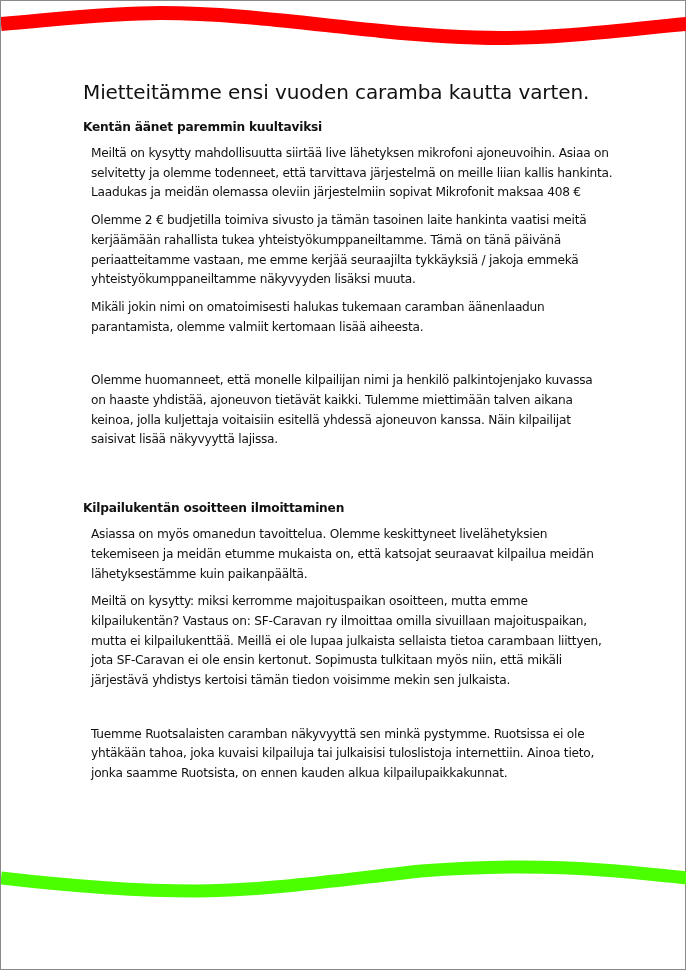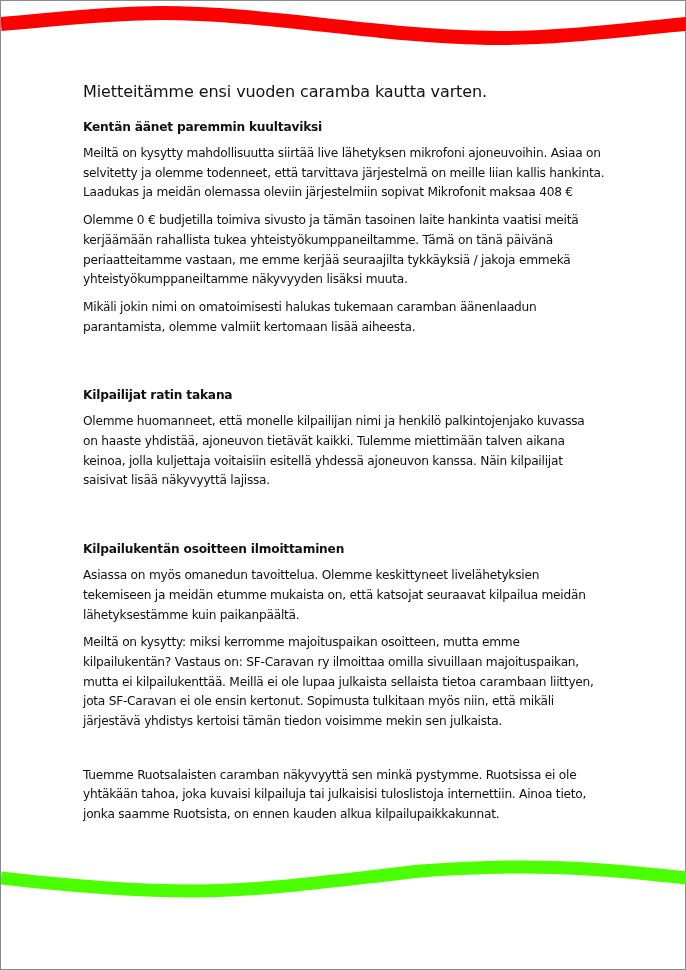--- a/index.html
+++ b/index.html
@@ -12,29 +12,29 @@
     }
     .wave { position: absolute; left: 0; width: 686px; }
     .wave-top { top: 0; height: 60px; }
     .wave-bottom { top: 840px; height: 80px; }
     .content {
       position: absolute; left: 82px; top: 80px; width: 530px;
       font-family: "DejaVu Sans", sans-serif;
       color: #111111;
     }
     .doc-title {
-      font-size: 16px; line-height: 22px; margin: 0 0 10px 0;
+      font-size: 20px; line-height: 22px; margin: 0 0 10px 0;
       font-weight: normal; letter-spacing: -0.1px;
     }
     .section-heading {
       font-size: 12.2px; font-weight: bold; line-height: 18px;
       margin: 15px 0 8px 0; letter-spacing: -0.2px;
     }
     .para {
-      font-size: 12.2px; line-height: 19.7px; margin: 0 0 8px 0;
+      font-size: 12.2px; line-height: 19.7px; margin: 0 0 8px 8px;
       letter-spacing: -0.25px; white-space: pre-line;
     }
     .gap { height: 26px; }
   </style>
 </head>
 <body>
 
 <div class="page">
 
   <svg class="wave wave-top" viewBox="0 0 686 60" preserveAspectRatio="none">
@@ -42,32 +42,31 @@
   </svg>
 
   <div class="content">
     <h1 class="doc-title">Mietteitämme ensi vuoden caramba kautta varten.</h1>
 
     <section>
       <h2 class="section-heading">Kentän äänet paremmin kuultaviksi</h2>
       <p class="para"> Meiltä on kysytty mahdollisuutta siirtää live lähetyksen mikrofoni ajoneuvoihin. Asiaa on
 selvitetty ja olemme todenneet, että tarvittava järjestelmä on meille liian kallis hankinta.
 Laadukas ja meidän olemassa oleviin järjestelmiin sopivat Mikrofonit maksaa 408 €</p>
-      <p class="para"> Olemme 0 € budjetilla toimiva sivusto ja tämän tasoinen laite hankinta vaatisi meitä
+      <p class="para"> Olemme 2 € budjetilla toimiva sivusto ja tämän tasoinen laite hankinta vaatisi meitä
 kerjäämään rahallista tukea yhteistyökumppaneiltamme. Tämä on tänä päivänä
 periaatteitamme vastaan, me emme kerjää seuraajilta tykkäyksiä / jakoja emmekä
 yhteistyökumppaneiltamme näkyvyyden lisäksi muuta.</p>
       <p class="para"> Mikäli jokin nimi on omatoimisesti halukas tukemaan caramban äänenlaadun
 parantamista, olemme valmiit kertomaan lisää aiheesta.</p>
     </section>
 
     <div class="gap"></div>
 
     <section>
-      <h2 class="section-heading">Kilpailijat ratin takana</h2>
       <p class="para"> Olemme huomanneet, että monelle kilpailijan nimi ja henkilö palkintojenjako kuvassa
 on haaste yhdistää, ajoneuvon tietävät kaikki. Tulemme miettimään talven aikana
 keinoa, jolla kuljettaja voitaisiin esitellä yhdessä ajoneuvon kanssa. Näin kilpailijat
 saisivat lisää näkyvyyttä lajissa.</p>
     </section>
 
     <div class="gap"></div>
 
     <section>
       <h2 class="section-heading">Kilpailukentän osoitteen ilmoittaminen</h2>

